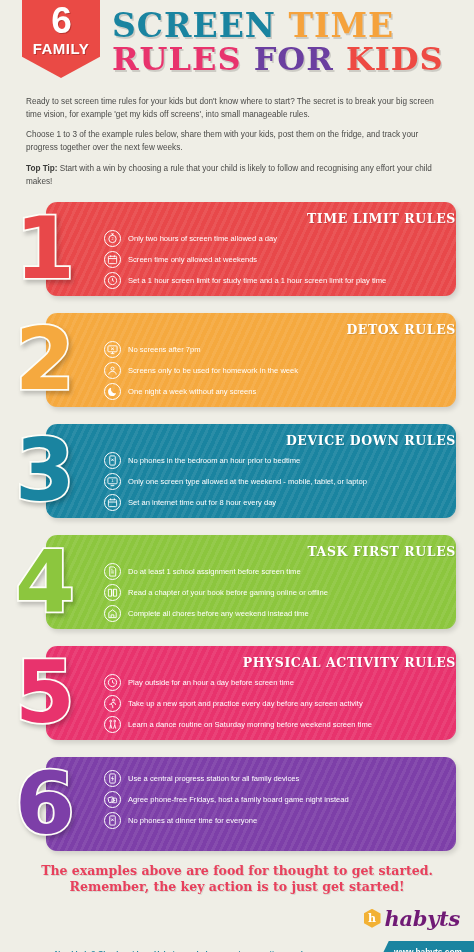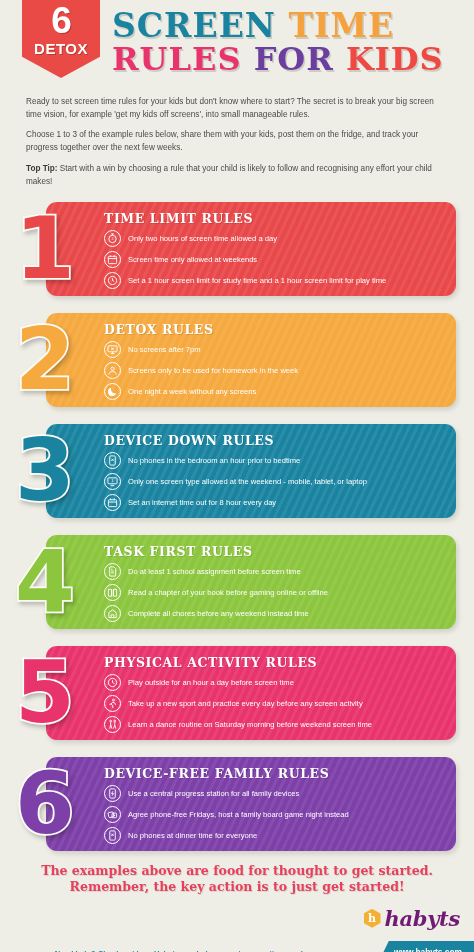--- a/index.html
+++ b/index.html
@@ -66,23 +66,24 @@
   .cards { margin-top:4px; position:relative; }
   .card-row {
     position:relative;
     height:106px;
     margin-bottom:5px;
   }
   .card {
     position:absolute;
     left:46px; right:18px; top:6px; bottom:6px;
     border-radius:11px;
-    padding:9px 12px 8px 58px;
+    padding:9px 0 8px 58px;
     box-shadow:2px 3px 5px rgba(0,0,0,.13);
     overflow:hidden;
+    text-align:right;
   }
   .card::after{
     content:"";
     position:absolute; inset:0;
     background:repeating-linear-gradient(115deg,
       rgba(255,255,255,.075) 0 3px, rgba(255,255,255,0) 3px 7px);
     pointer-events:none;
   }
   .card-title {
     font-family:"DejaVu Serif", serif;
@@ -191,21 +192,21 @@
     padding:6px 12px 7px 16px;
     clip-path:polygon(11px 0, 100% 0, 100% 100%, 0 100%);
   }
 </style>
 </head>
 <body>
 
 <div class="header">
   <div class="badge">
     <div class="num">6</div>
-    <div class="types">DETOX</div>
+    <div class="types">FAMILY</div>
   </div>
   <div class="titlewrap">
     <div class="title-line l1">
       <span class="t-screen">SCREEN</span>
       <span class="t-time">TIME</span>
     </div>
     <div class="title-line l2">
       <span class="t-rules">RULES</span>
       <span class="t-for">FOR</span>
       <span class="t-kids">KIDS</span>
@@ -382,21 +383,20 @@
               <path d="M8 7v6l-2 8M8 13l3 8M17 7v6l2 8M17 13l-3 8"></path>
             </svg>
           </div>
           <div class="rule-text">Learn a dance routine on Saturday morning before weekend screen time</div>
         </div>
       </div>
       <div class="bignum" style="color: rgb(232, 51, 109);">5</div>
     </div>
     <div class="card-row">
       <div class="card" style="background: rgb(125, 63, 168);">
-        <div class="card-title">DEVICE-FREE FAMILY RULES</div>
         <div class="rule">
           <div class="rule-icon">
             <svg width="11" height="11" viewBox="0 0 24 24" fill="none" stroke="#fff" stroke-width="2">
               <rect x="6" y="2" width="12" height="20" rx="2"></rect>
               <path d="M13 7l-3 5h4l-3 5"></path>
             </svg>
           </div>
           <div class="rule-text">Use a central progress station for all family devices</div>
         </div>
         <div class="rule">

